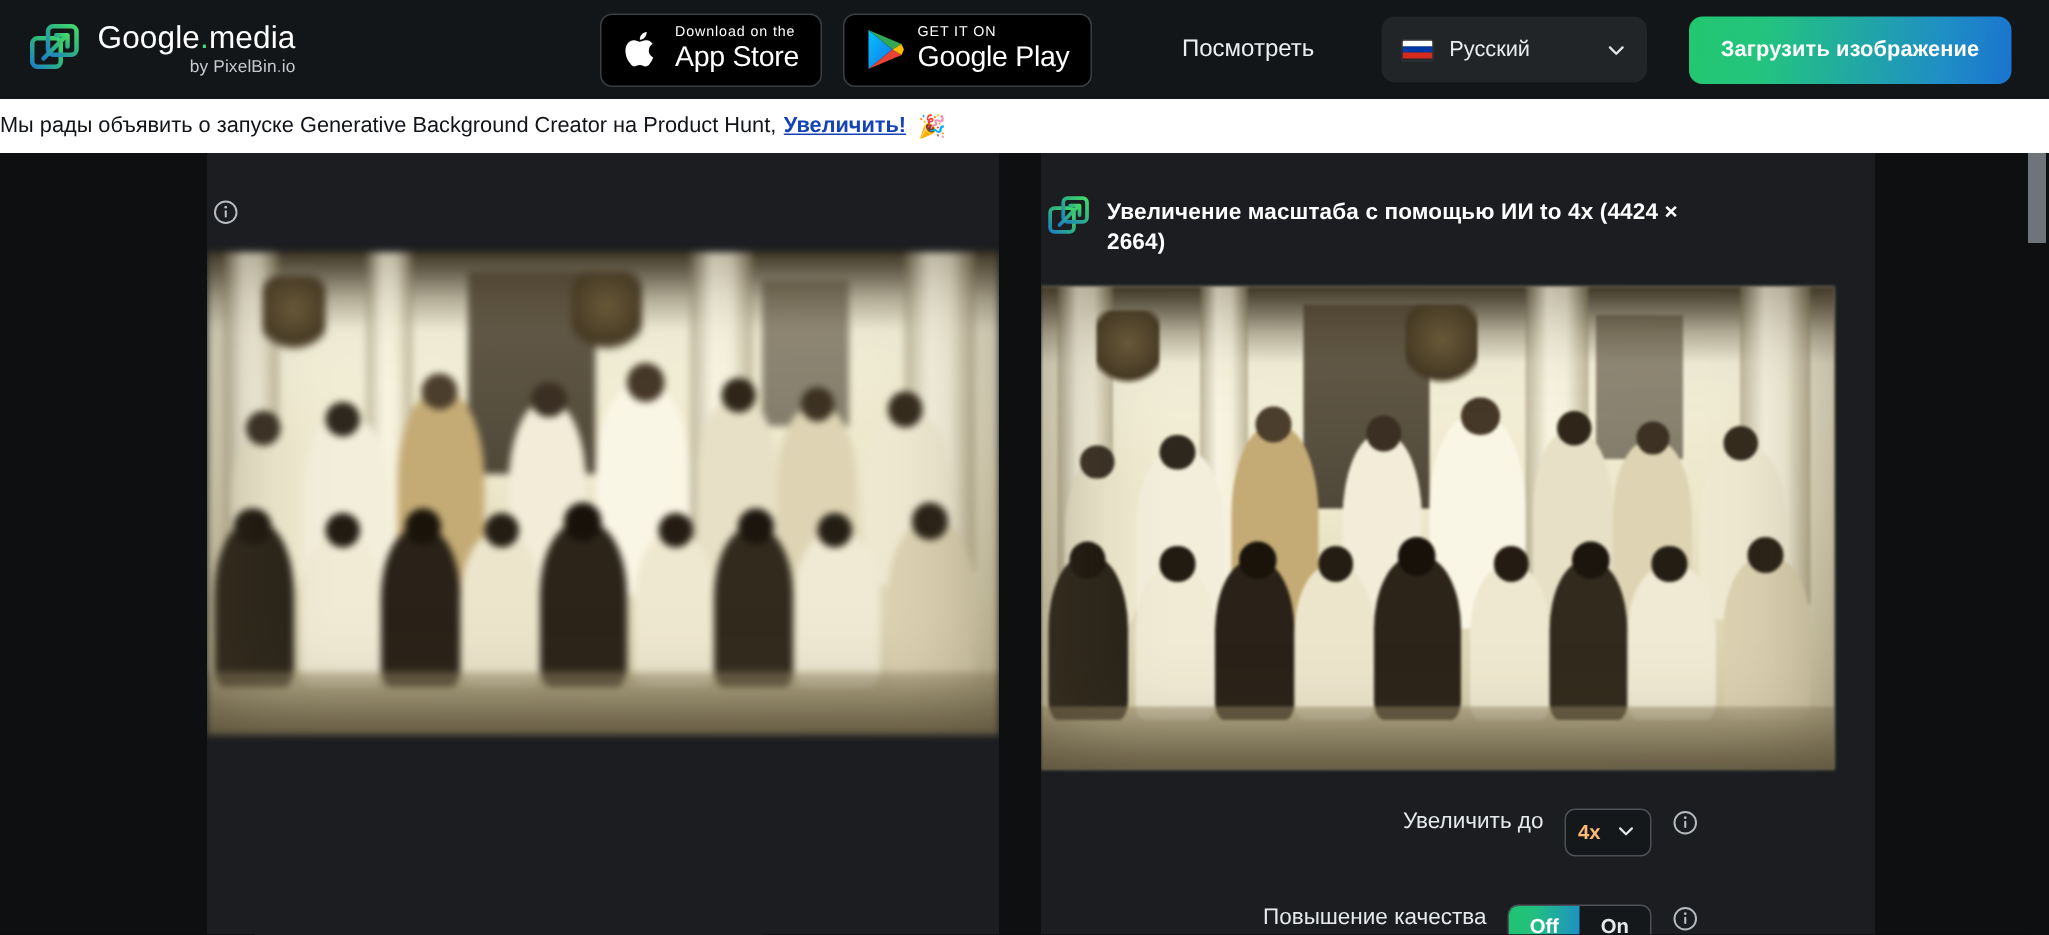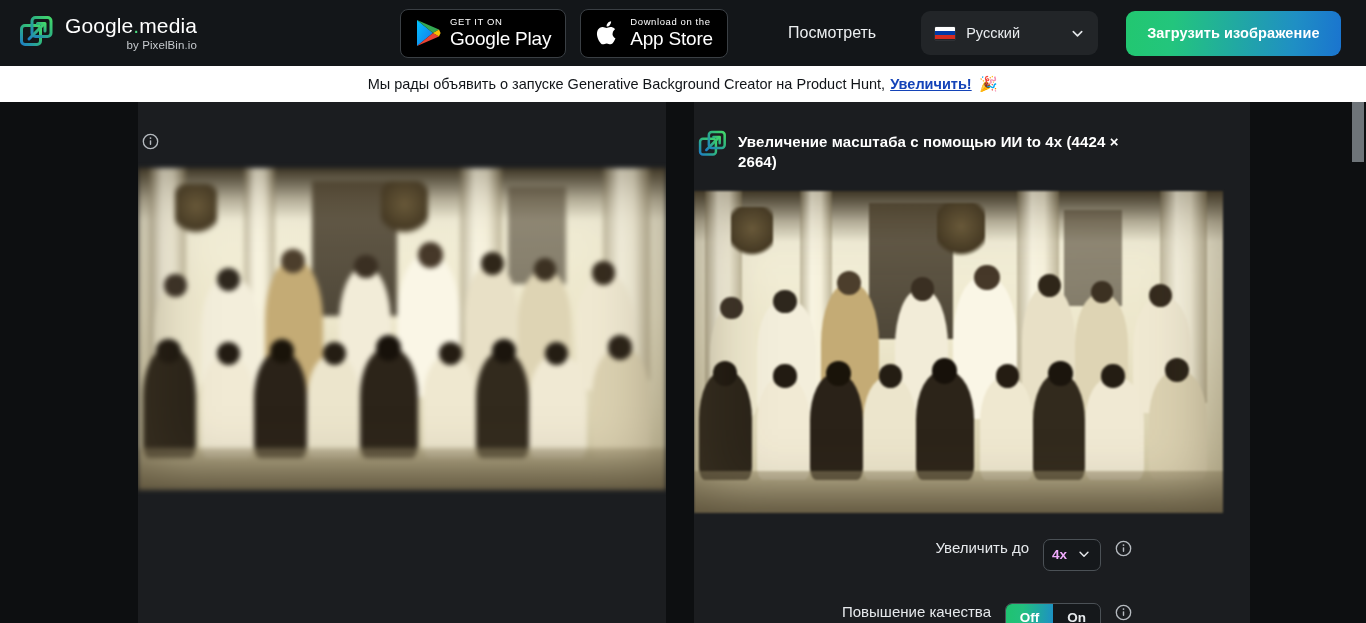--- a/index.html
+++ b/index.html
@@ -66,21 +66,21 @@
     border-radius: 9px; border: 0; cursor: pointer;
     background: linear-gradient(95deg, #22c770 0%, #23c57d 22%, #1f8fc4 78%, #1a74cf 100%);
     color: #ffffff; font-size: 14.5px; font-weight: bold;
     display: flex; align-items: center; letter-spacing: .1px;
   }
 
   
   .banner {
     position: absolute; top: 66px; left: 0;
     width: 1366px; height: 36px; background: #ffffff;
-    display: flex; align-items: center; justify-content: center;
+    display: flex; align-items: center; justify-content: flex-start;
     font-size: 14.5px; color: #111418;
   }
   .banner-link {
     color: #1443b8; font-weight: bold; text-decoration: underline;
     margin-left: 5px; cursor: pointer;
   }
   .banner-emoji { margin-left: 8px; font-size: 15px; }
 
   
   .green-sliver {
@@ -143,21 +143,21 @@
   .ctl-row {
     display: flex; justify-content: flex-end;
     gap: 14px; padding-right: 118px; margin-bottom: 32px;
   }
   .ctl-label { font-size: 15px; color: #e6e9ec; }
   .dd {
     width: 58px; height: 32px; border: 1px solid #4b5156; border-radius: 7px;
     background: #15181b; display: flex; align-items: center;
     justify-content: space-between; padding: 0 8px; cursor: pointer;
   }
-  .dd-val { font-size: 13.5px; font-weight: bold; color: #f0abfc; }
+  .dd-val { font-size: 13.5px; font-weight: bold; color: #fdba74; }
   .seg {
     display: flex; border: 1px solid #4b5156; border-radius: 7px;
     overflow: hidden; height: 30px; background: #15181b; cursor: pointer;
   }
   .seg-item {
     display: flex; align-items: center; justify-content: center;
     width: 47px; font-size: 13.5px; font-weight: bold; color: #e6e9ec;
   }
   .seg-item.active {
     background: linear-gradient(95deg, #1fc36f 0%, #22c07f 35%, #1d8fc6 100%);
@@ -201,48 +201,48 @@
         <span class="brand-title"><span>Google</span><span class="dot">.</span><span>media</span></span>
         <span class="brand-sub"><span>by PixelBin</span><span class="dot">.</span><span>io</span></span>
       </span>
     </div>
 
     <div class="store-group">
 
       <div class="store-btn">
         <span class="store-icon">
           <svg viewBox="0 0 26 28" width="26" height="28">
+            <path fill="#ffffff" d="M17.6 14.7c0-3 2.4-4.4 2.5-4.5-1.4-2-3.5-2.3-4.2-2.3-1.8-.2-3.5 1-4.4 1-.9 0-2.3-1-3.8-1-2 .1-3.8 1.1-4.8 2.9-2 3.5-.5 8.8 1.5 11.6 1 1.4 2.1 3 3.6 2.9 1.4-.1 2-.9 3.7-.9s2.2.9 3.8.9c1.5 0 2.5-1.4 3.4-2.8 1.1-1.6 1.5-3.2 1.6-3.3-.1 0-3-1.2-3-4.5z"></path>
+            <path fill="#ffffff" d="M14.9 5.9c.8-1 1.3-2.3 1.2-3.6-1.1 0-2.5.8-3.3 1.7-.7.8-1.4 2.2-1.2 3.5 1.3.1 2.5-.6 3.3-1.6z"></path>
+          </svg>
+        </span>
+        <span class="store-lines">
+          <span class="store-small">Download on the</span>
+          <span class="store-big">App Store</span>
+        </span>
+      </div>
+
+      <div class="store-btn">
+        <span class="store-icon">
+          <svg viewBox="0 0 26 28" width="26" height="28">
             <defs>
               <linearGradient id="gp1" x1="0" y1="0" x2="1" y2="1">
                 <stop offset="0%" stop-color="#00c3ff"></stop>
                   <stop offset="100%" stop-color="#1a73e8"></stop>
               </linearGradient>
             </defs>
             <path d="M2 1 L18 14 L2 27 Z" fill="url(#gp1)"></path>
             <path d="M2 1 L18 14 L24 10.4 Z" fill="#34a853"></path>
             <path d="M2 27 L18 14 L24 17.6 Z" fill="#ea4335"></path>
             <path d="M18 14 L24 10.4 L25.6 14 L24 17.6 Z" fill="#fbbc04"></path>
           </svg>
         </span>
         <span class="store-lines">
           <span class="store-small">GET IT ON</span>
           <span class="store-big">Google Play</span>
-        </span>
-      </div>
-
-      <div class="store-btn">
-        <span class="store-icon">
-          <svg viewBox="0 0 26 28" width="26" height="28">
-            <path fill="#ffffff" d="M17.6 14.7c0-3 2.4-4.4 2.5-4.5-1.4-2-3.5-2.3-4.2-2.3-1.8-.2-3.5 1-4.4 1-.9 0-2.3-1-3.8-1-2 .1-3.8 1.1-4.8 2.9-2 3.5-.5 8.8 1.5 11.6 1 1.4 2.1 3 3.6 2.9 1.4-.1 2-.9 3.7-.9s2.2.9 3.8.9c1.5 0 2.5-1.4 3.4-2.8 1.1-1.6 1.5-3.2 1.6-3.3-.1 0-3-1.2-3-4.5z"></path>
-            <path fill="#ffffff" d="M14.9 5.9c.8-1 1.3-2.3 1.2-3.6-1.1 0-2.5.8-3.3 1.7-.7.8-1.4 2.2-1.2 3.5 1.3.1 2.5-.6 3.3-1.6z"></path>
-          </svg>
-        </span>
-        <span class="store-lines">
-          <span class="store-small">Download on the</span>
-          <span class="store-big">App Store</span>
         </span>
       </div>
     </div>
 
     <div class="nav-features">Посмотреть</div>
 
     <div class="lang-select">
       <span class="flag">
         <i class="w"></i>
           <i class="b"></i>

